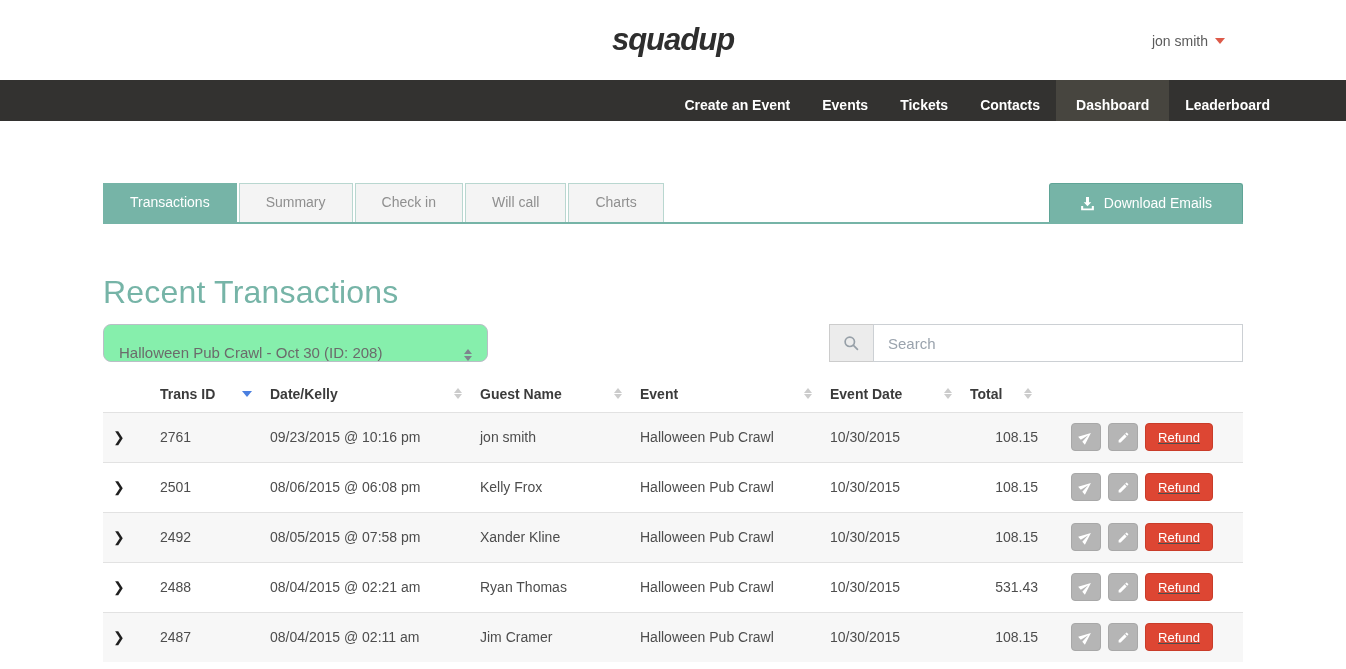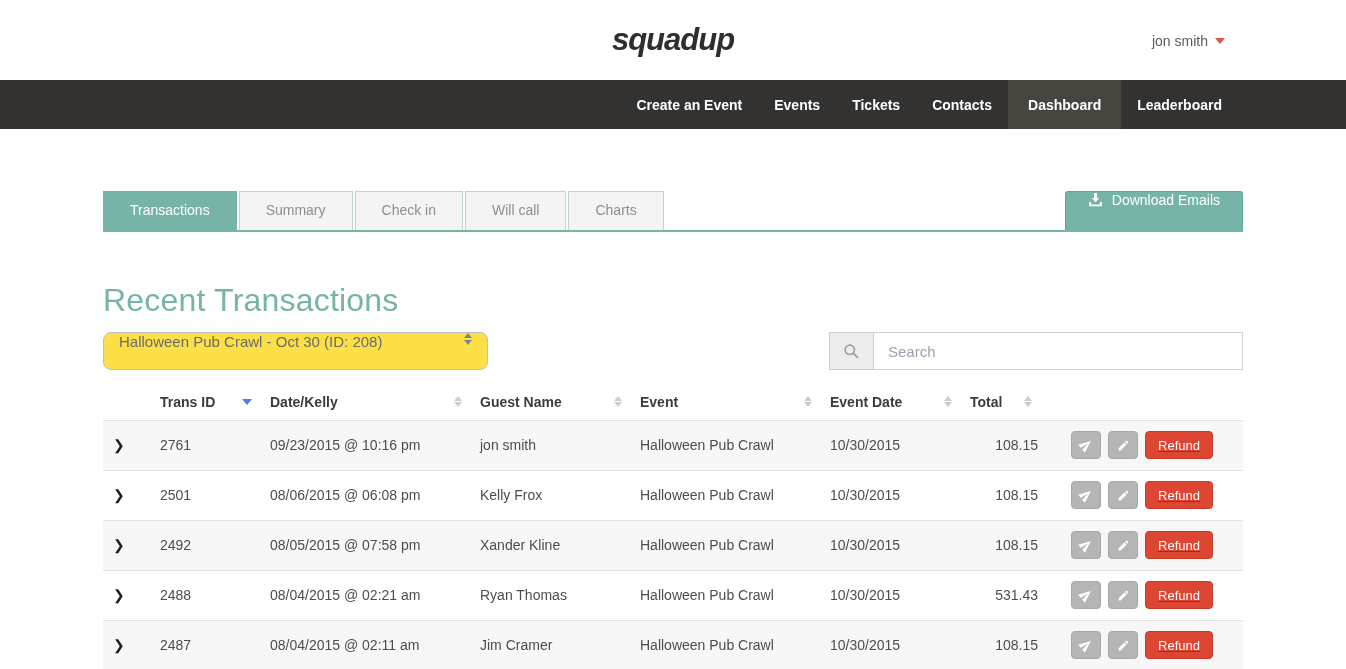--- a/index.html
+++ b/index.html
@@ -15,45 +15,45 @@
   
   .topbar{position:relative;height:80px;background:#fff;}
   .logo{position:absolute;left:0;right:0;top:22px;text-align:center;
     font-size:31px;font-weight:bold;font-style:italic;color:#2e2e2e;letter-spacing:-1px;cursor:pointer;}
   .user-menu{position:absolute;right:121px;top:33px;font-size:14px;color:#5b5b5b;cursor:pointer;
     display:flex;align-items:center;gap:7px;}
   .caret-down-red{width:0;height:0;border-left:5px solid transparent;border-right:5px solid transparent;
     border-top:6px solid var(--caret-red);display:inline-block;}
 
   
-  .navbar{height:49px;background:var(--navbar);display:flex;justify-content:flex-end;padding-right:108px;}
+  .navbar{height:41px;background:var(--navbar);display:flex;justify-content:flex-end;padding-right:60px;}
   .nav-items{display:flex;list-style:none;}
   .nav-item{display:block;line-height:50px;padding:0 16px;color:#fff;font-size:14px;font-weight:bold;
     cursor:pointer;white-space:nowrap;}
   .nav-item.active{background:var(--nav-active);padding:0 20px;}
 
   
   .content{width:1140px;margin-left:103px;}
 
   
   .tab-strip{margin-top:62px;display:flex;align-items:flex-end;border-bottom:2px solid var(--teal);}
   .tabs{display:flex;}
   .tab{height:39px;line-height:37px;padding:0 26px;margin-right:2px;font-size:14px;color:#8f8f8f;
     background:#f4f4f4;border:1px solid var(--teal-light-border);border-bottom:none;cursor:pointer;white-space:nowrap;}
   .tab.active{background:var(--teal);border-color:var(--teal);color:#fff;}
-  .download-btn{margin-left:auto;height:39px;display:flex;align-items:flex-start;gap:9px;padding:0 22px;
+  .download-btn{margin-left:auto;height:39px;display:flex;align-items:center;gap:9px;padding:0 30px;
     background:var(--teal);border:1px solid var(--teal-border);border-bottom:none;border-radius:3px 3px 0 0;
     color:#fff;font-size:14px;font-family:inherit;cursor:pointer;}
   .download-btn svg{display:block;}
 
   
   .page-title{margin-top:50px;font-size:32px;font-weight:normal;color:var(--teal);letter-spacing:.2px;}
   .controls{margin-top:13px;display:flex;justify-content:space-between;align-items:center;}
-  .event-select{width:385px;height:38px;border:1px solid #b9bfc6;border-radius:8px;background:#fde047;
-    display:flex;align-items:flex-start;justify-content:space-between;padding:0 15px;font-size:15px;color:#6b6b6b;cursor:pointer;}
+  .event-select{width:385px;height:38px;border:1px solid #b9bfc6;border-radius:8px;background:#86efac;
+    display:flex;align-items:flex-end;justify-content:space-between;padding:0 15px;font-size:15px;color:#6b6b6b;cursor:pointer;}
   .stepper{display:flex;flex-direction:column;gap:2px;align-items:center;}
   .tri-up-s{width:0;height:0;border-left:4px solid transparent;border-right:4px solid transparent;border-bottom:5px solid #7d858d;}
   .tri-down-s{width:0;height:0;border-left:4px solid transparent;border-right:4px solid transparent;border-top:5px solid #7d858d;}
   .search-group{display:flex;width:414px;height:38px;}
   .search-addon{width:44px;background:#ececec;border:1px solid #ccc;border-right:none;
     display:flex;align-items:center;justify-content:center;cursor:pointer;}
   .search-input{flex:1;border:1px solid #ccd0d4;padding:0 14px;font-size:15px;color:#555;outline:none;
     font-family:inherit;background:#fff;}
   .search-input::placeholder{color:#9aa3ad;}
 

